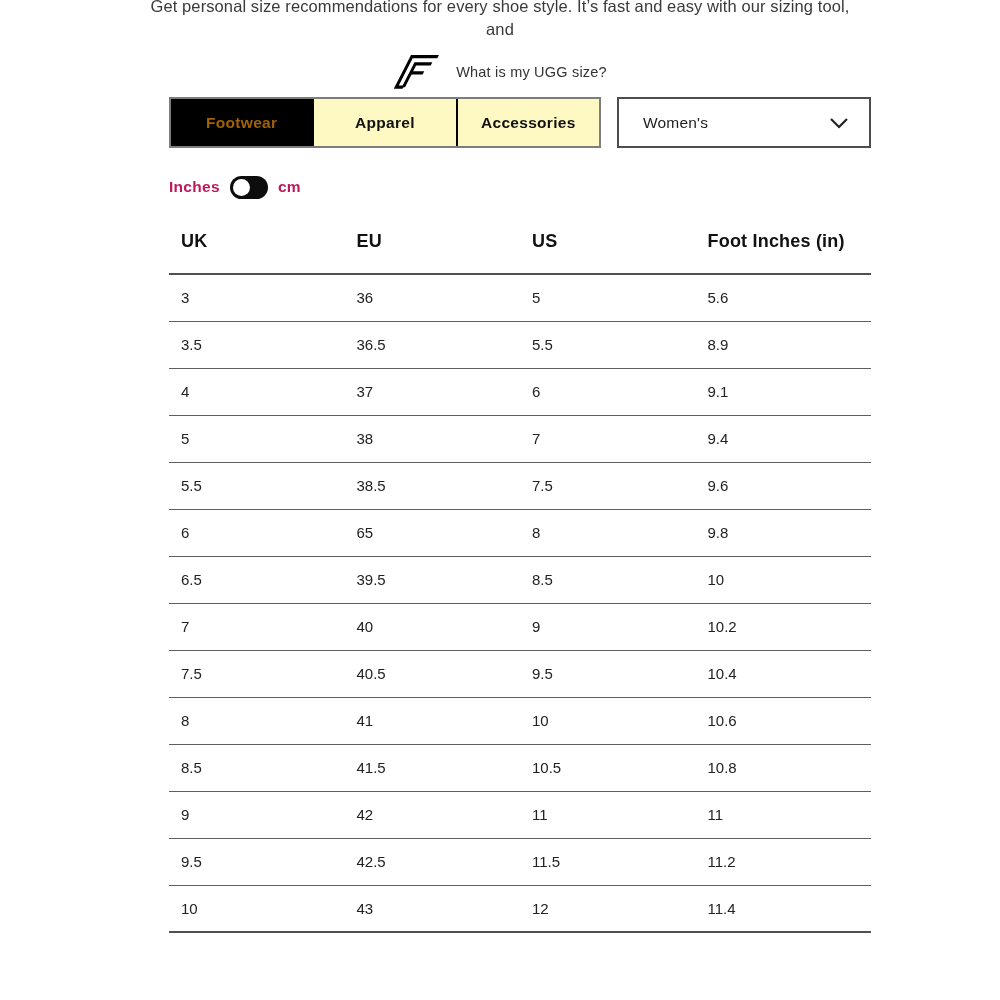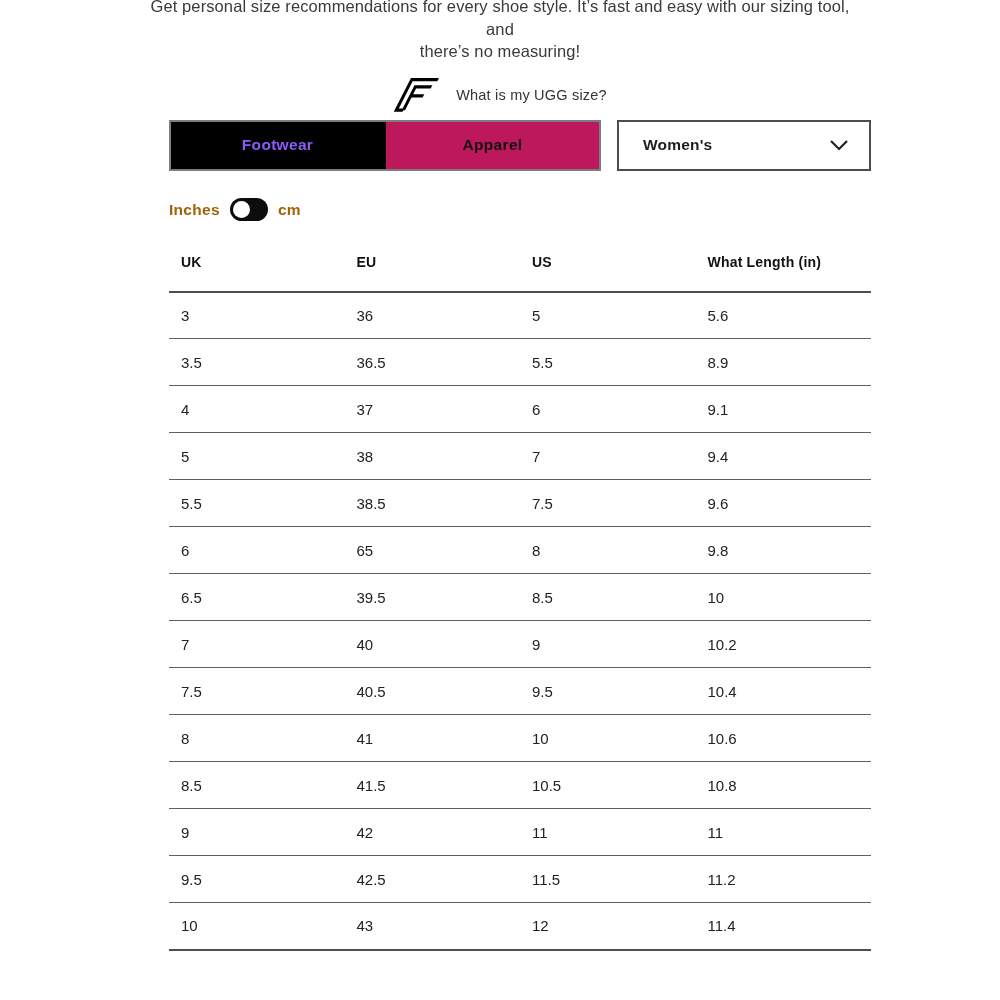--- a/index.html
+++ b/index.html
@@ -43,96 +43,96 @@
   .tab-group {
     display: flex;
     width: 432px;
     border: 2px solid #7d7d7d;
     background: #fff;
   }
   .tab {
     flex: 1;
     display: flex; align-items: center; justify-content: center;
     font-size: 15.5px; font-weight: 600; letter-spacing: 0.3px;
-    background: #be185d; color: #111; cursor: pointer;
+    background: #fef9c3; color: #111; cursor: pointer;
   }
   .tab + .tab { border-left: 2px solid #000; }
-  .tab.active { background: #000; color: #8b5cf6; text-align: right; }
+  .tab.active { background: #000; color: #a16207; text-align: right; }
   .dropdown {
     margin-left: 16px;
     width: 254px;
     border: 2px solid #4d4d4d;
     display: flex; align-items: center; justify-content: space-between;
     padding: 0 20px 0 24px;
     background: #fff; cursor: pointer;
   }
-  .dropdown-value { font-size: 15.5px; font-weight: 700; letter-spacing: 0.2px; }
+  .dropdown-value { font-size: 15.5px; font-weight: 400; letter-spacing: 0.2px; }
 
   
   .toggle-row { margin-top: 24px; height: 30px; display: flex; align-items: center; gap: 10px; }
-  .toggle-label { font-size: 15.5px; font-weight: 600; letter-spacing: 0.3px; color: #a16207; }
+  .toggle-label { font-size: 15.5px; font-weight: 600; letter-spacing: 0.3px; color: #be185d; }
   .switch {
     width: 38px; height: 23px;
     background: #0d0d0d; border-radius: 12px;
     position: relative; cursor: pointer;
   }
   .switch .knob {
     position: absolute; left: 3px; top: 3px;
     width: 17px; height: 17px; border-radius: 50%;
     background: #fff;
   }
 
   
   .size-table {
     width: 702px;
     margin-top: 8px;
     border-collapse: collapse;
     table-layout: fixed;
   }
   .size-table th {
     text-align: left;
-    font-size: 14px; font-weight: 700; color: #111;
+    font-size: 18px; font-weight: 700; color: #111;
     letter-spacing: 0.2px;
     padding: 21px 0 21px 12px;
     border-bottom: 2px solid #505050;
   }
   .size-table td {
     font-size: 15px; color: #222;
     padding: 0 0 0 12px;
     height: 47px;
     border-bottom: 1px solid #5f5f5f;
   }
   .size-table tbody tr:last-child td { border-bottom: 2px solid #505050; }
 </style>
 </head>
 <body>
 
 <div class="intro">
   <div>Get personal size recommendations for every shoe style. It’s fast and easy with our sizing tool, and</div>
-  <div>there’s no measuring!</div>
 </div>
 
 <div class="size-finder">
   <span style="display:inline-flex;">
     <svg width="50" height="38" viewBox="0 0 50 38" aria-hidden="true">
       <g transform="translate(18,2) skewX(-27)" fill="none" stroke="#000" stroke-width="3.3" stroke-linejoin="miter">
         <path d="M28 1.65 H1.65 V32.2 H8.8"></path>
         <path d="M8.8 32.2 V8.8 H25"></path>
         <path d="M8.8 17.8 H21.5"></path>
       </g>
     </svg>
   </span>
   <span class="size-finder-label">What is my UGG size?</span>
 </div>
 
 <div class="main">
   <div class="controls-row">
     <div class="tab-group">
       <div class="tab active">Footwear</div>
       <div class="tab">Apparel</div>
+      <div class="tab">Accessories</div>
     </div>
     <div class="dropdown">
       <span class="dropdown-value">Women's</span>
       <span style="display:inline-flex;">
         <svg width="20" height="12" viewBox="0 0 20 12" aria-hidden="true">
           <polyline points="2,2 10,10 18,2" fill="none" stroke="#222" stroke-width="2.2"></polyline>
         </svg>
       </span>
     </div>
   </div>
@@ -144,21 +144,21 @@
       </span>
     <span class="toggle-label">cm</span>
   </div>
 
   <table class="size-table">
     <thead>
       <tr>
           <th>UK</th>
           <th>EU</th>
           <th>US</th>
-          <th>What Length (in)</th>
+          <th>Foot Inches (in)</th>
         </tr>
     </thead>
     <tbody>
         <tr>
           <td>3</td>
           <td>36</td>
           <td>5</td>
           <td>5.6</td>
         </tr>
         <tr>

